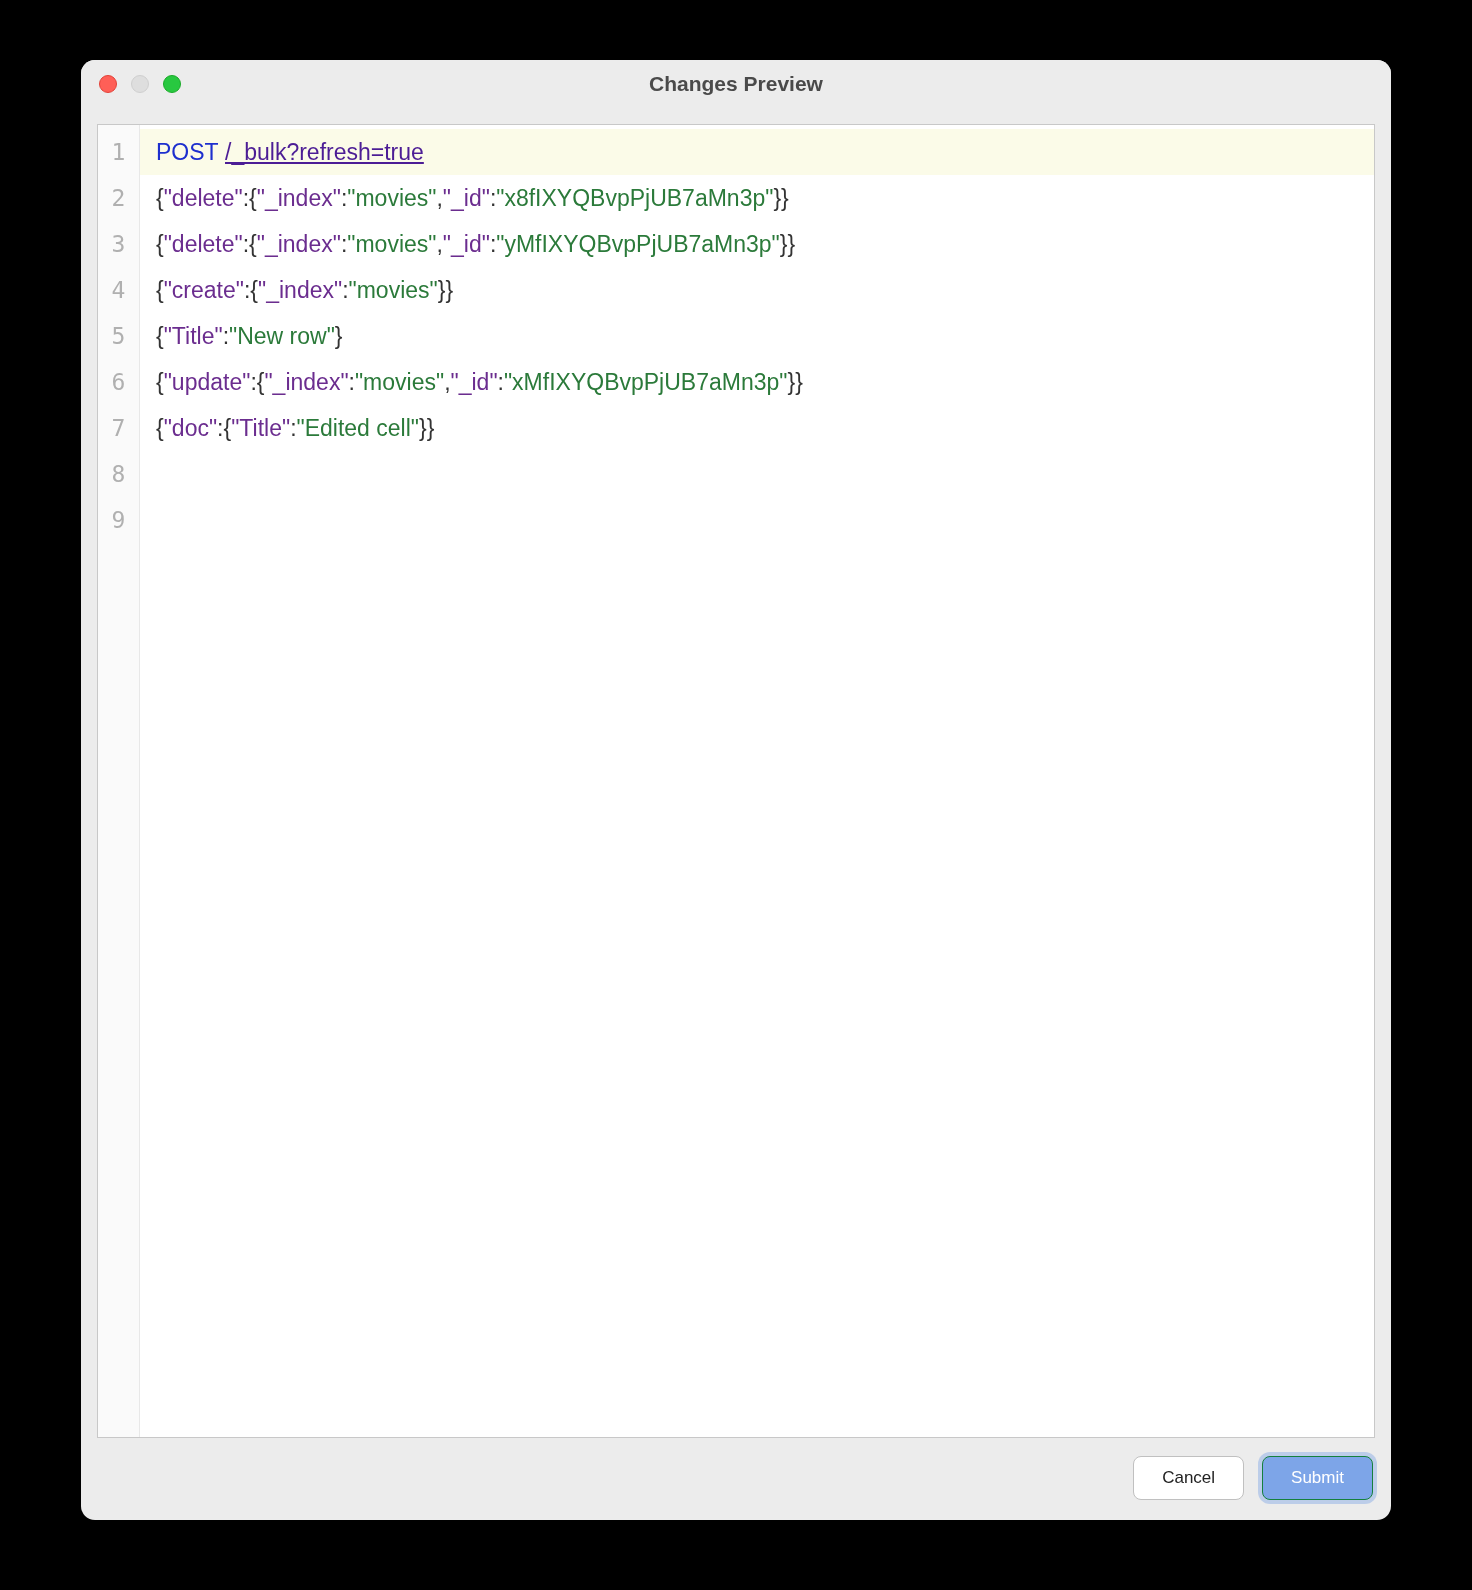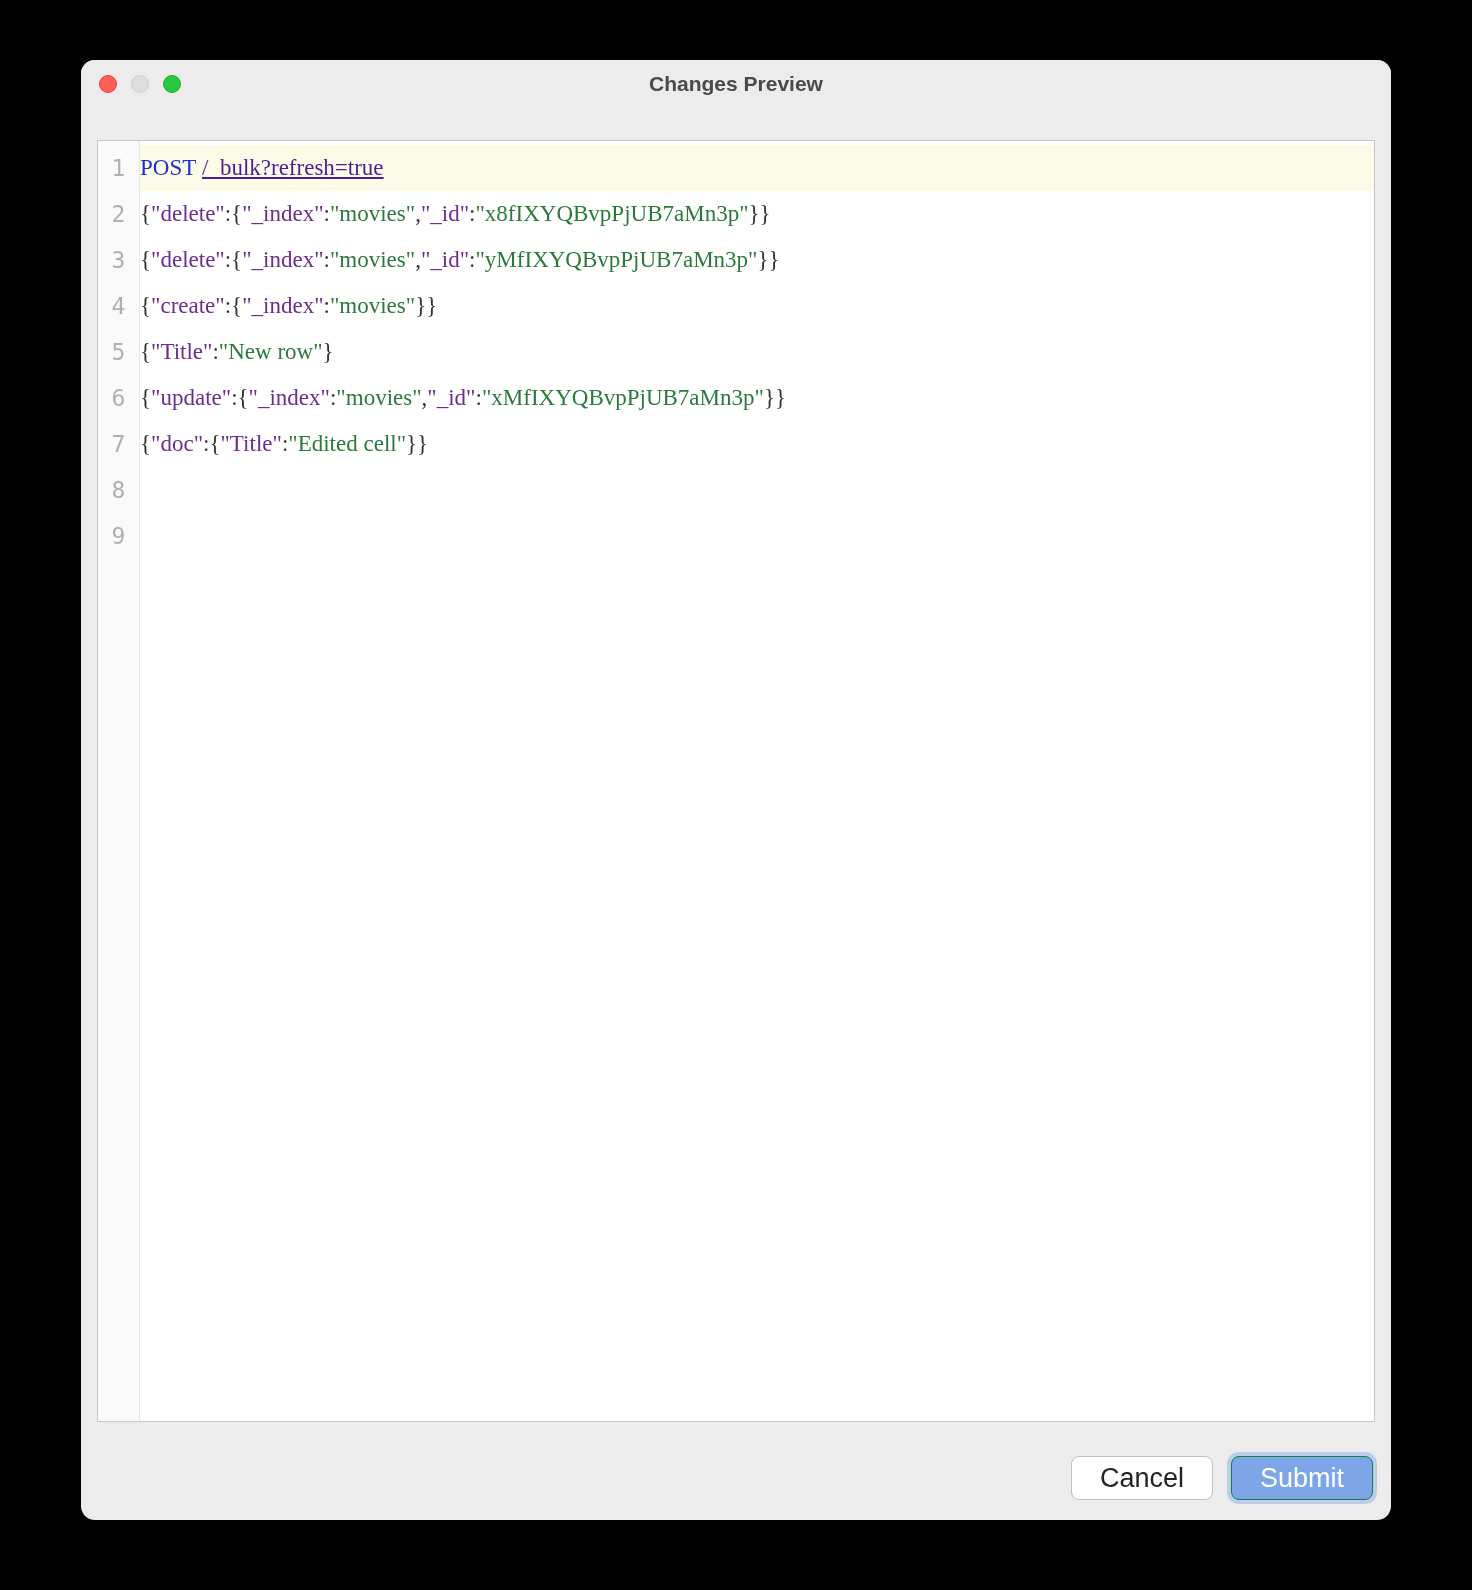--- a/index.html
+++ b/index.html
@@ -21,21 +21,20 @@
     
     .window {
       width: 1310px;
       height: 1460px;
       background: #ececec;
       border-radius: 14px;
       box-shadow: 0 30px 80px rgba(0,0,0,0.5);
       display: flex;
       flex-direction: column;
       overflow: hidden;
-      gap: 16px;
     }
     
     .titlebar {
       height: 48px;
       display: flex;
       align-items: center;
       position: relative;
       background: #ececec;
     }
     
@@ -108,22 +107,22 @@
       flex: 1;
       padding-top: 4px;
       font-family: "SF Mono", Menlo, Monaco, Consolas, monospace;
       font-size: 23px;
     }
     
     .code-line {
       height: 46px;
       display: flex;
       align-items: center;
-      padding-left: 0;
-      font-family: Liberation Serif, serif;
+      padding-left: 16px;
+      font-family: Liberation Sans, sans-serif;
       white-space: pre;
     }
     
     .code-line.highlighted {
       background: #fbfbe8;
     }
     
     .tok-method {
       color: #1d2fce;
     }
@@ -148,21 +147,21 @@
     .button-bar {
       display: flex;
       justify-content: flex-end;
       gap: 18px;
       padding: 10px 18px 20px 18px;
     }
     
     .btn {
       height: 44px;
       padding: 0 28px;
-      font-size: 27px;
+      font-size: 17px;
       border-radius: 8px;
       cursor: pointer;
       border: 1px solid #c0c0c0;
       background: #fff;
       color: #222;
     }
     
     .btn-primary {
       background: #7da5e8;
       color: #fff;

